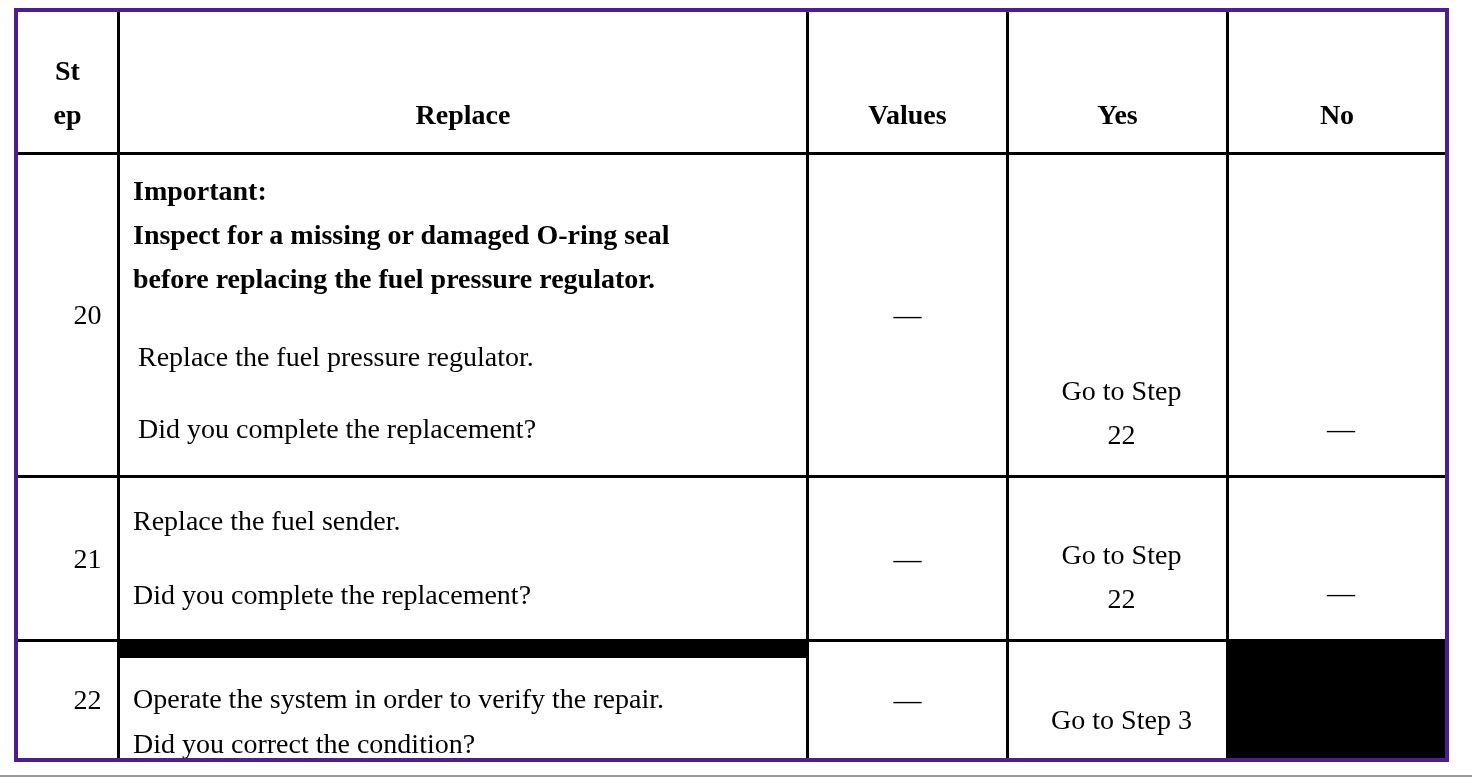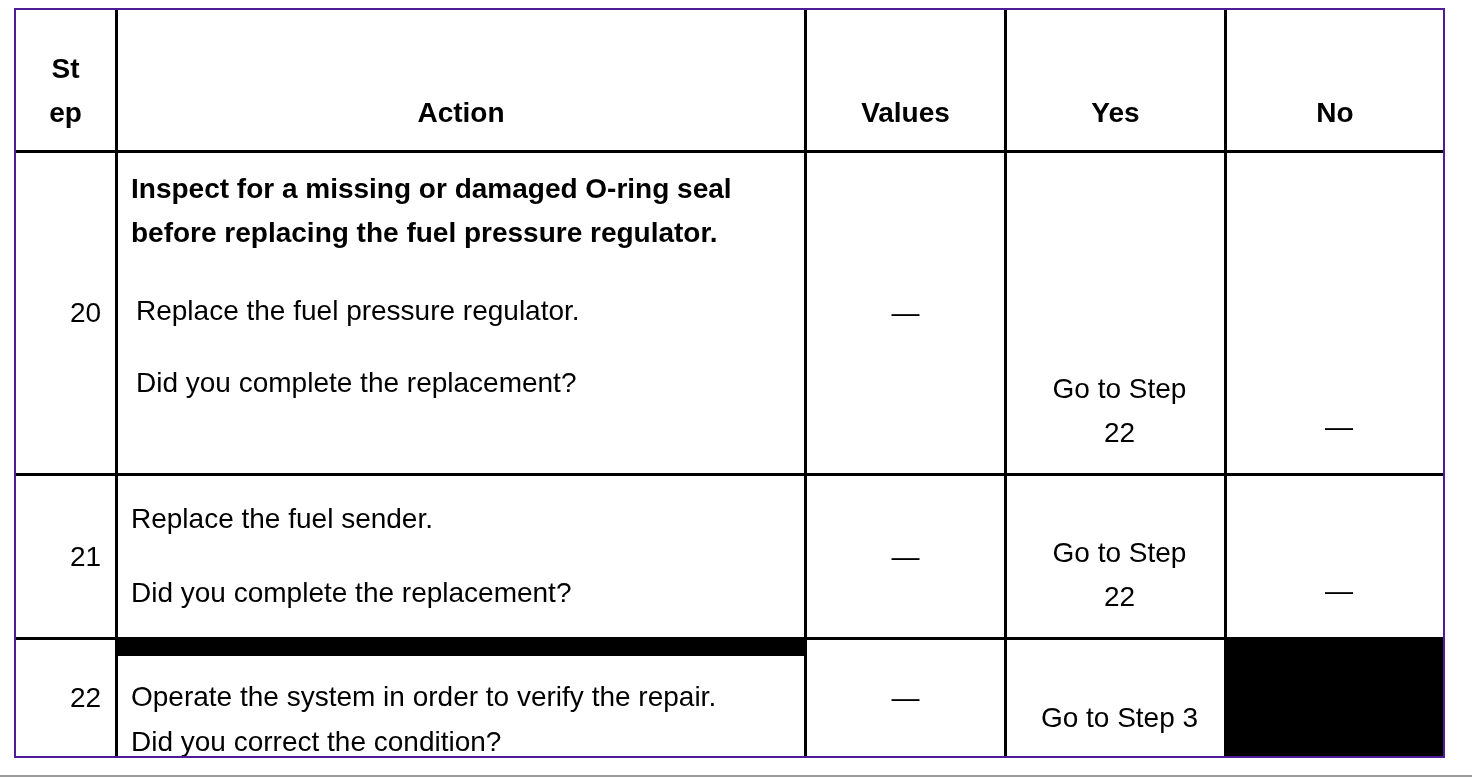--- a/index.html
+++ b/index.html
@@ -16,21 +16,22 @@
 
   .diag-table {
     position: absolute;
     left: 14px;
     top: 8px;
     display: grid;
     grid-template-columns: 99px 686px 197px 217px 216px;
     grid-template-rows: 140px 320px 161px 116px;
     gap: 3px;
     background: #000000;
-    border: 2px solid #4c1d95;
+    border: 4px solid #4c1d95;
+    font-family: Liberation Serif, serif;
   }
   .cell {
     background: #ffffff;
     font-size: 28px;
     line-height: 44px;
     overflow: hidden;
   }
   
   .hcell {
     display: flex;
@@ -90,36 +91,37 @@
 <body>
 
 <div class="page">
   <div class="diag-table">
 
     <div class="cell hcell">
       <div>St</div>
       <div>ep</div>
     </div>
     <div class="cell hcell">
-      <div>Action</div>
+      <div>Replace</div>
     </div>
     <div class="cell hcell">
       <div>Values</div>
     </div>
     <div class="cell hcell">
       <div>Yes</div>
     </div>
     <div class="cell hcell">
       <div>No</div>
     </div>
 
     <div class="cell stepcell">
       <span>20</span>
     </div>
     <div class="cell actioncell a20">
+      <div class="bold">Important:</div>
       <div class="bold">Inspect for a missing or damaged O-ring seal</div>
       <div class="bold">before replacing the fuel pressure regulator.</div>
       <div class="sp sp34"></div>
       <div class="ind">Replace the fuel pressure regulator.</div>
       <div class="sp sp28"></div>
       <div class="ind">Did you complete the replacement?</div>
     </div>
     <div class="cell valcell">
       <span>—</span>
     </div>

